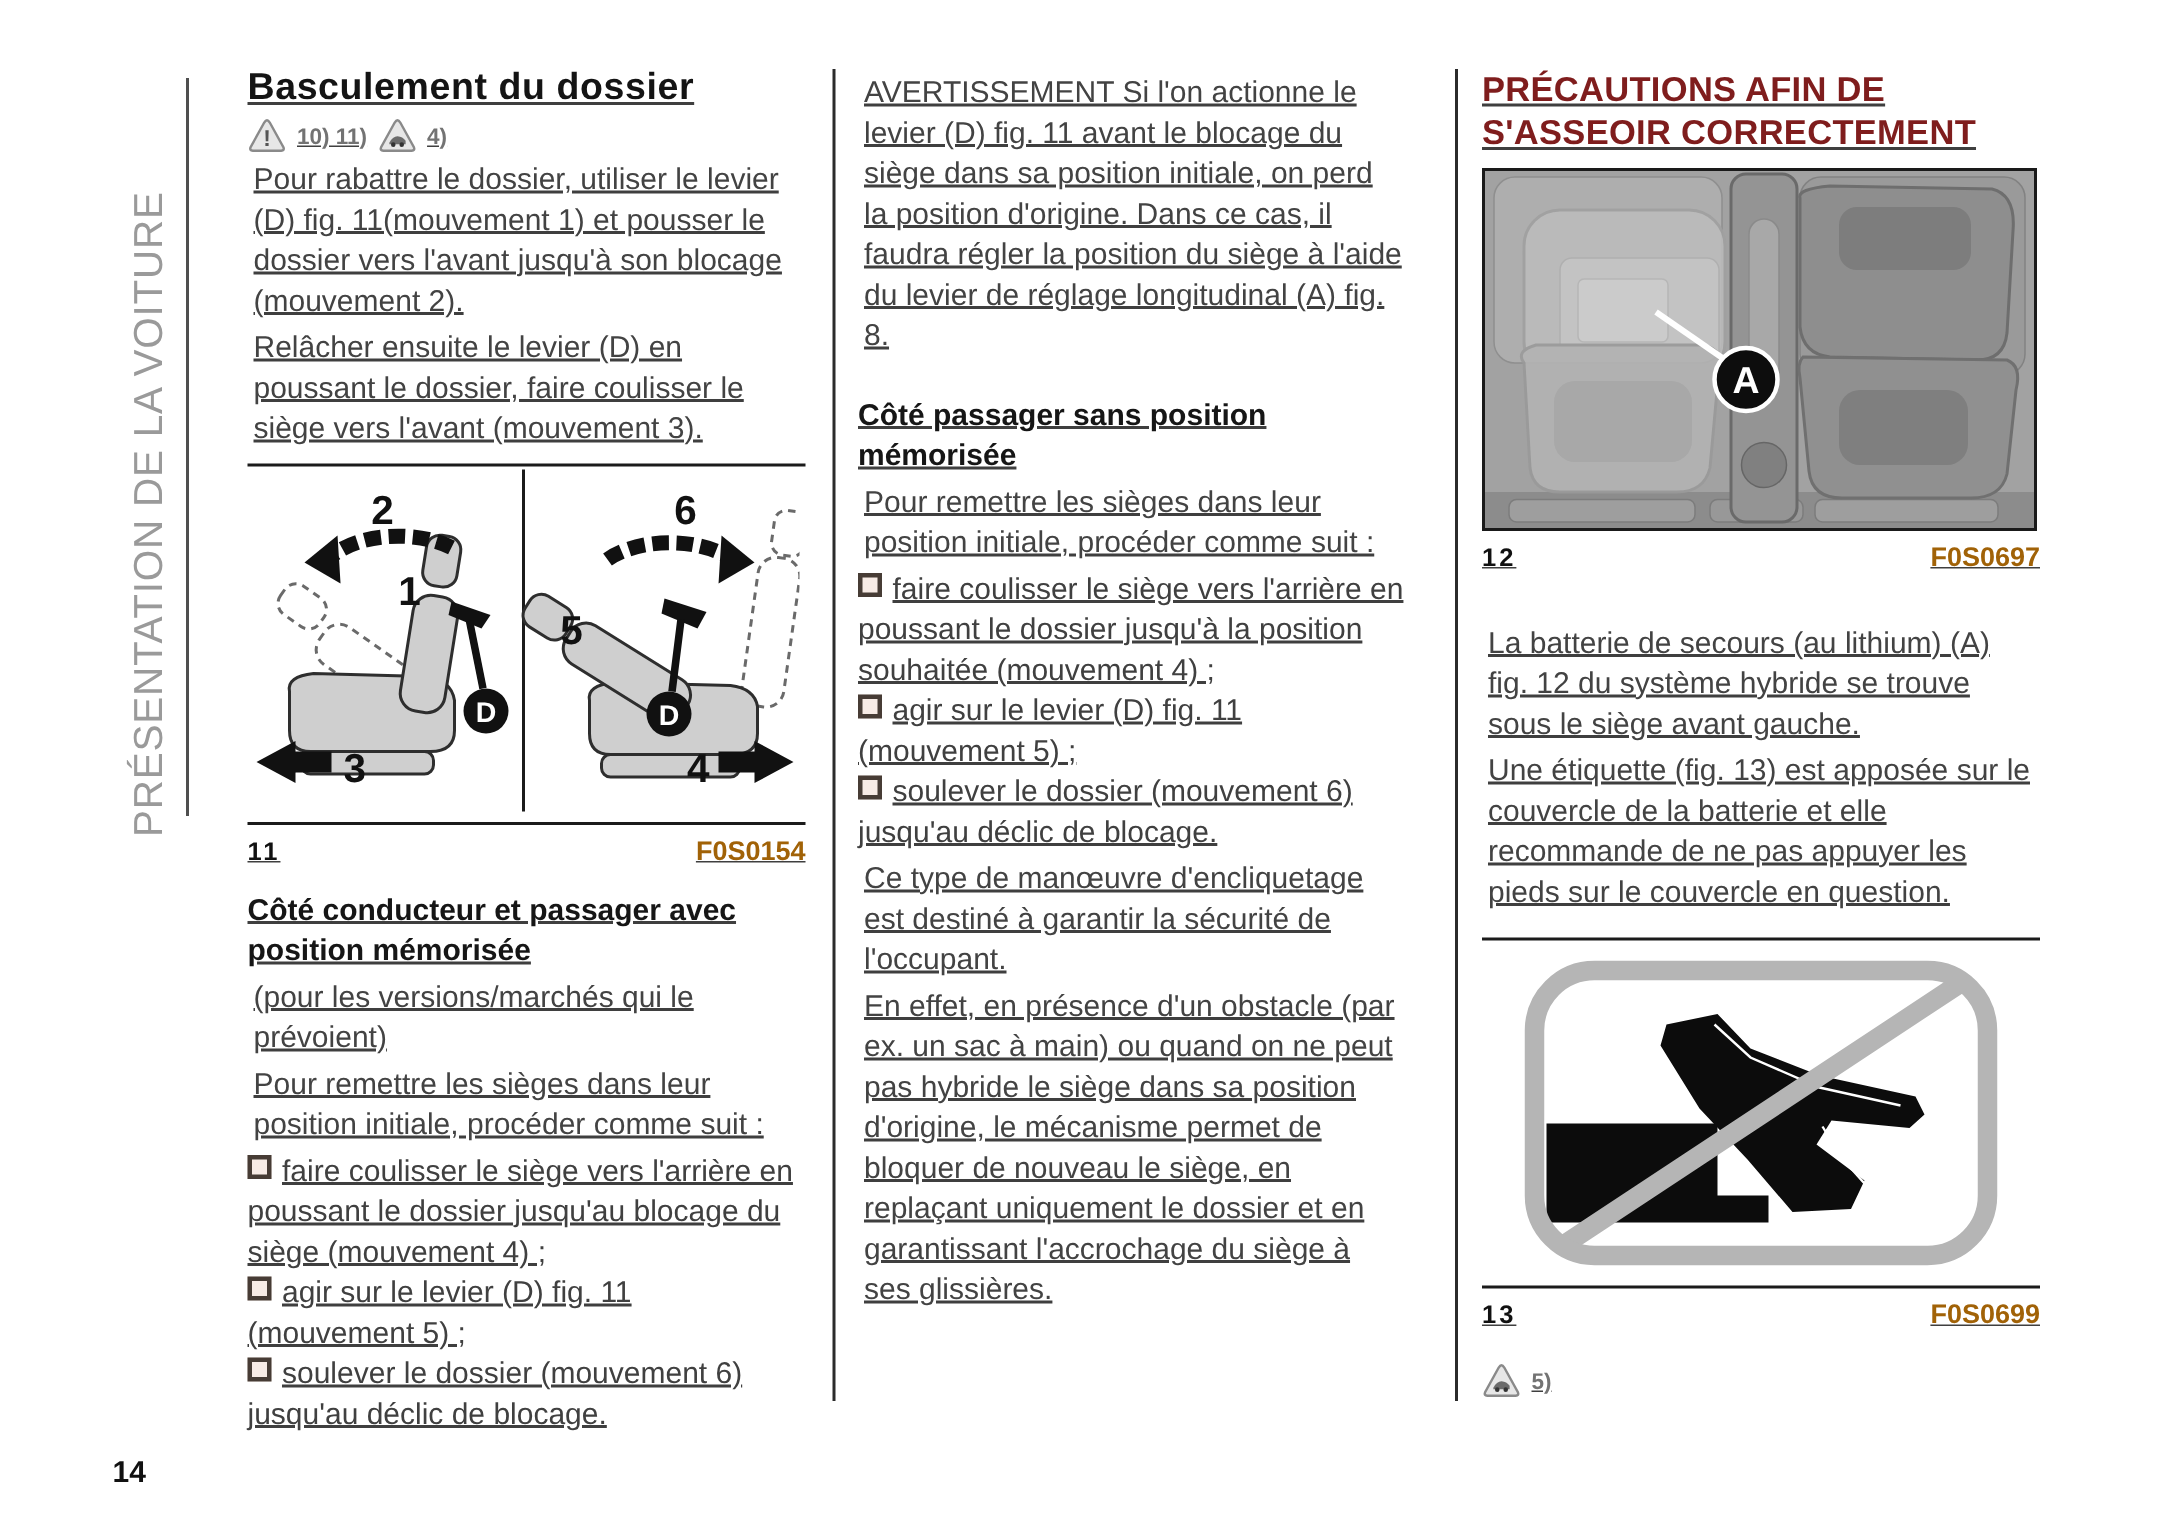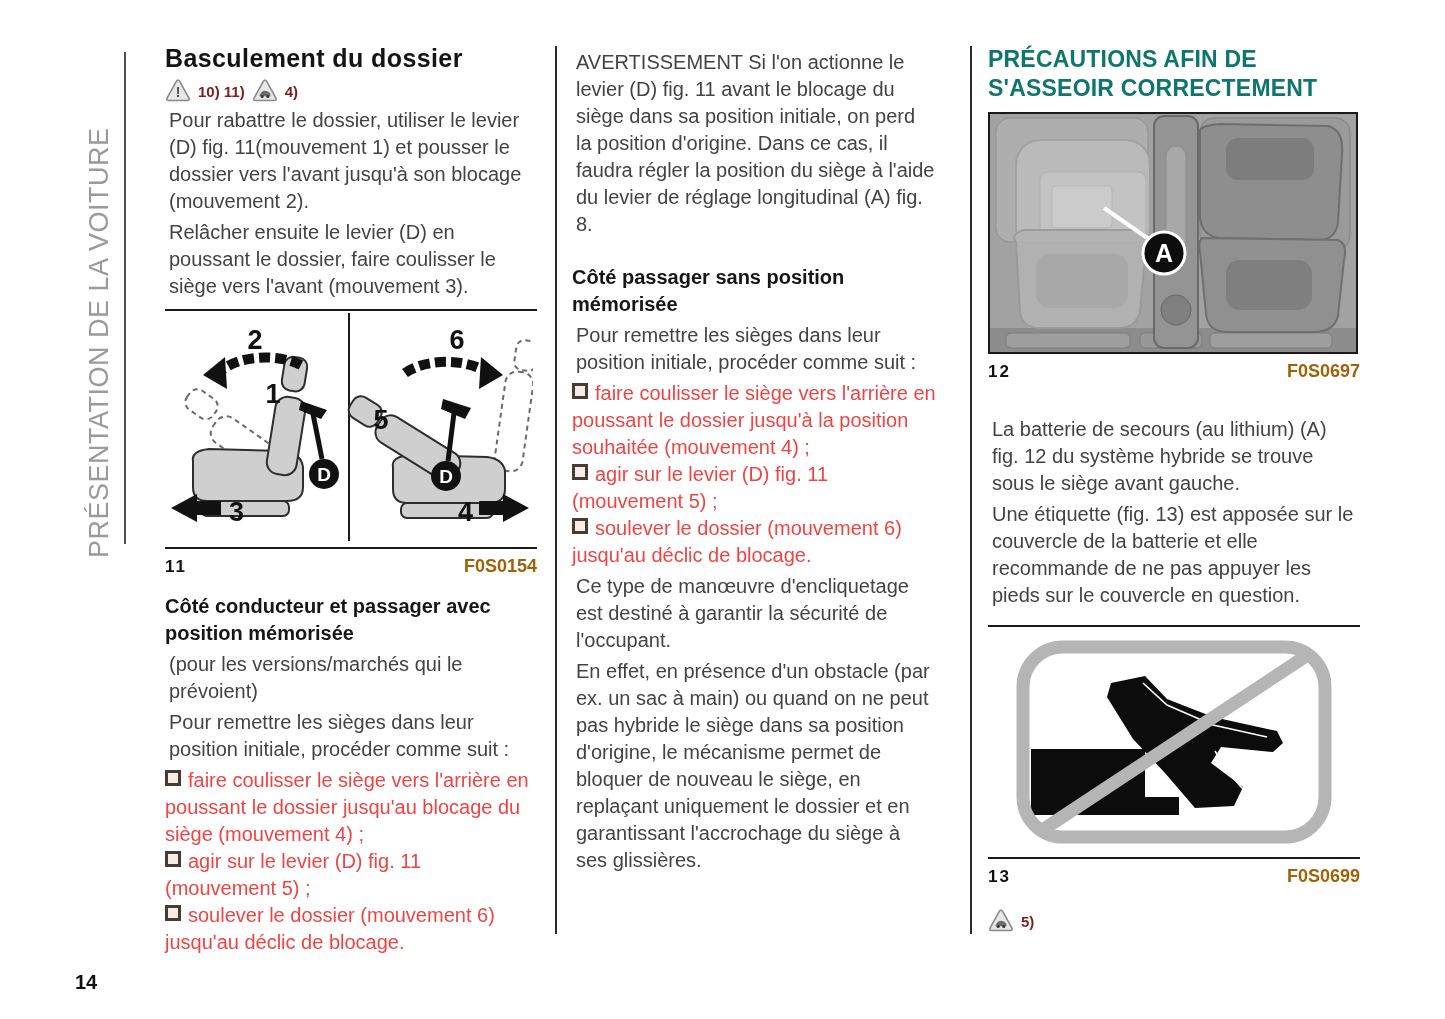--- a/index.html
+++ b/index.html
@@ -8,34 +8,34 @@
 
   
   .sidebar-text{position:absolute;left:84px;top:558px;transform:rotate(-90deg);transform-origin:0 0;
         width:510px;font-size:27px;letter-spacing:0.5px;color:#9a9a9a;white-space:nowrap;}
   .sidebar-line{position:absolute;left:124px;top:52px;width:2px;height:492px;background:#4f4f4f;}
 
   
   .vline{position:absolute;top:46px;height:888px;width:2px;background:#2b2b2b;}
   #divider1{left:555px;} #divider2{left:970px;}
 
-  .col{position:absolute;top:45px;}
+  .col{position:absolute;top:45px;text-decoration:underline;}
   #col1{left:165px;width:372px;}
   #col2{left:572px;width:368px;}
   #col3{left:988px;width:372px;}
 
   .title1{font-size:25px;line-height:26px;font-weight:800;letter-spacing:0.4px;color:#141414;margin:0;}
-  .title3{font-size:23px;line-height:29px;font-weight:800;letter-spacing:0.2px;color:#0f766e;margin:0;}
+  .title3{font-size:23px;line-height:29px;font-weight:800;letter-spacing:0.2px;color:#7f1d1d;margin:0;}
   .h3{font-size:20px;line-height:27px;font-weight:bold;color:#161616;margin:0;}
   p.body{font-size:20px;line-height:27px;margin:4px;color:#434343;}
   .note-row{display:flex;align-items:center;gap:7px;margin:8px 0 4px 0;}
-  .note-ref{font-size:15px;font-weight:bold;color:#7f1d1d;}
+  .note-ref{font-size:15px;font-weight:bold;color:#737373;}
   .note-icon{width:26px;height:24px;flex:0 0 auto;}
 
-  .bullet{font-size:20px;line-height:27px;margin:0;color:#ef4444;}
+  .bullet{font-size:20px;line-height:27px;margin:0;color:#404040;}
   .sq{display:inline-block;width:10px;height:10px;border:3px solid #473c35;background:#f7ebe5;
       margin-right:7px;vertical-align:1px;}
 
   .figure{border-top:2px solid #1b1b1b;border-bottom:2px solid #1b1b1b;}
   .fig-caption{display:flex;justify-content:space-between;align-items:baseline;margin-top:7px;}
   .fig-num{font-size:17px;font-weight:bold;letter-spacing:2px;color:#111;}
   .fig-code{font-size:18px;font-weight:bold;color:#a16207;}
 
   #fig11-wrap{margin-top:9px;}
   #fig12-svg{display:block;margin-top:9px;}

